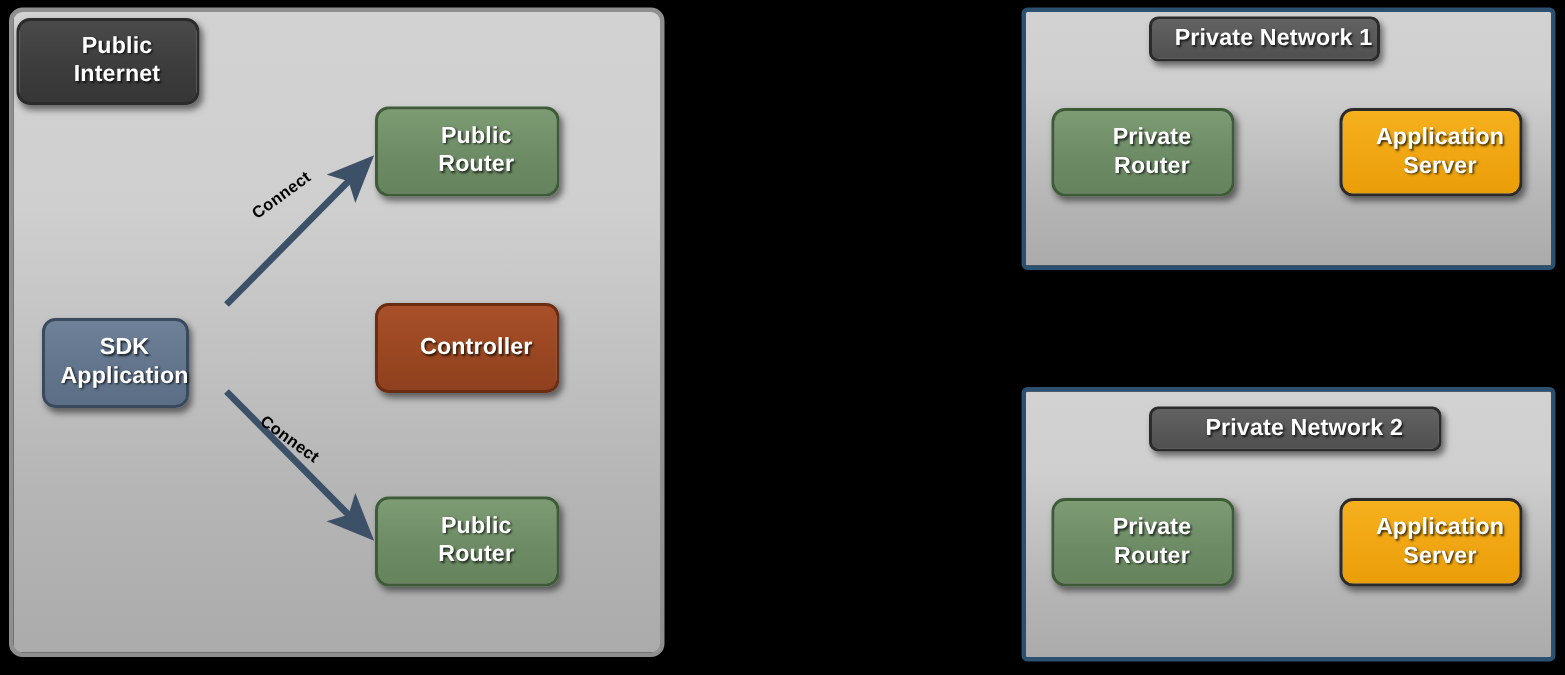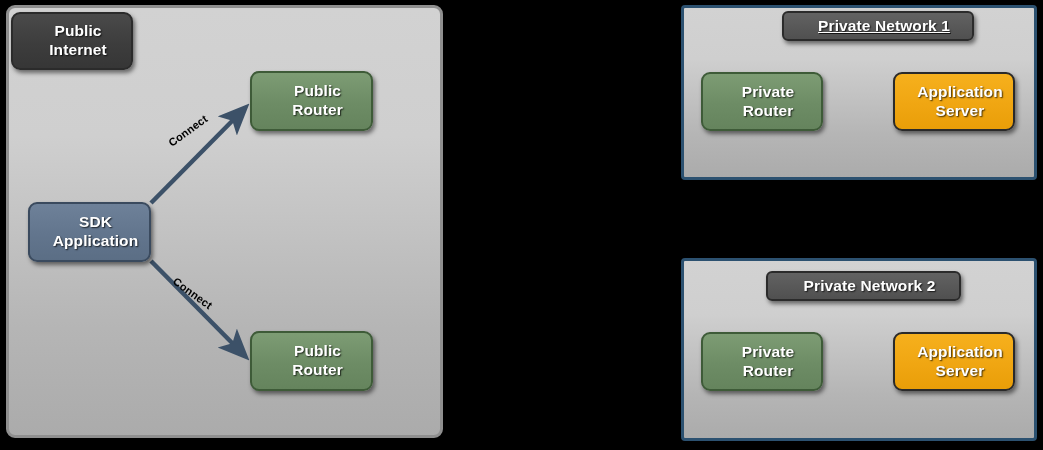--- a/index.html
+++ b/index.html
@@ -92,25 +92,25 @@
   .node-header {
     background: linear-gradient(to bottom, #626262 0%, #585858 55%, #505050 100%);
     border: 2.5px solid #2b2b2b;
     border-radius: 6px;
     font-size: 15.5px;
   }
 
   
   #public-internet   { left: 11px;  top: 12px;  width: 122px; height: 58px; }
   #public-router-1   { left: 250px; top: 71px;  width: 123px; height: 60px; }
-  #sdk-application   { left: 28px;  top: 202px; width: 123px; height: 60px; }
+  #sdk-application   { left: 28px;  top: 212px; width: 98px; height: 60px; }
   #controller        { left: 250px; top: 202px; width: 123px; height: 60px; }
   #public-router-2   { left: 250px; top: 331px; width: 123px; height: 60px; }
 
-  #pn1-header        { left: 782px; top: 11px;  width: 192px; height: 30px; text-decoration: underline; }
+  #pn1-header        { left: 766px; top: 11px;  width: 154px; height: 30px; }
   #pn1-router        { left: 701px; top: 72px;  width: 122px; height: 59px; }
   #pn1-appserver     { left: 893px; top: 72px;  width: 122px; height: 59px; }
 
   #pn2-header        { left: 766px; top: 271px; width: 195px; height: 30px; }
   #pn2-router        { left: 701px; top: 332px; width: 122px; height: 59px; }
   #pn2-appserver     { left: 893px; top: 332px; width: 122px; height: 59px; }
 
   
   #arrows {
     position: absolute;
@@ -163,20 +163,21 @@
 
   <div class="node node-dark" id="public-internet">Public
 Internet</div>
 
   <div class="node node-green" id="public-router-1">Public
 Router</div>
 
   <div class="node node-blue" id="sdk-application">SDK
 Application</div>
 
+  <div class="node node-brown" id="controller">Controller</div>
 
   <div class="node node-green" id="public-router-2">Public
 Router</div>
 
   <div class="edge-label" id="edge-label-1">Connect</div>
 
   <div class="edge-label" id="edge-label-2">Connect</div>
 
   <div class="panel panel-private panel-private-1"></div>
 

